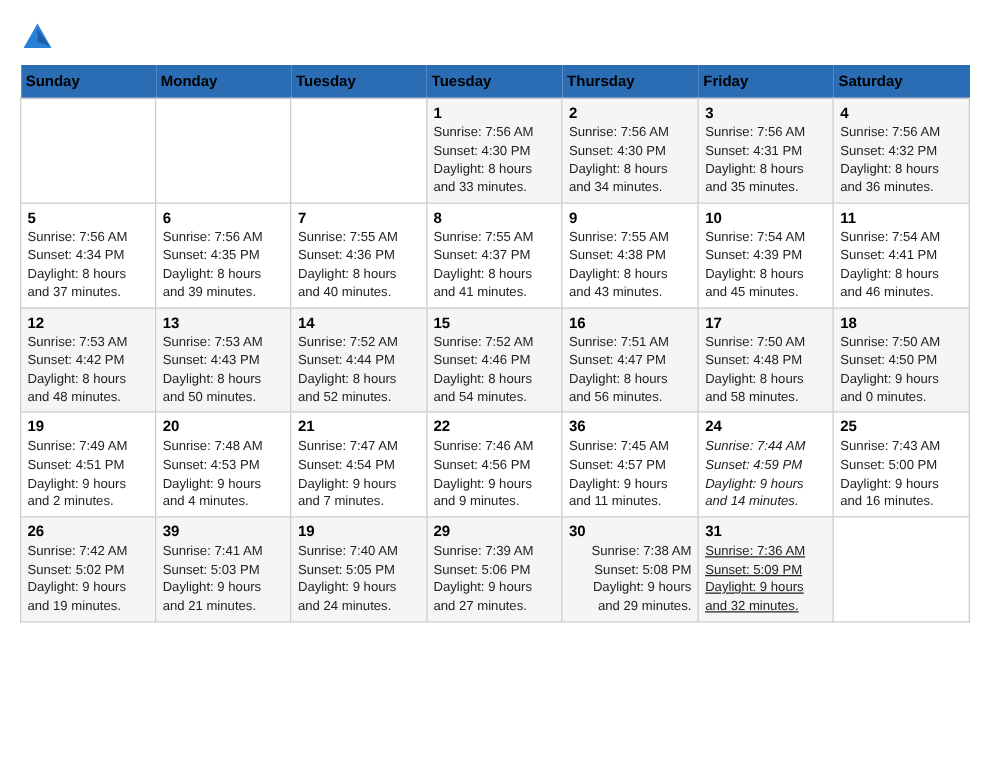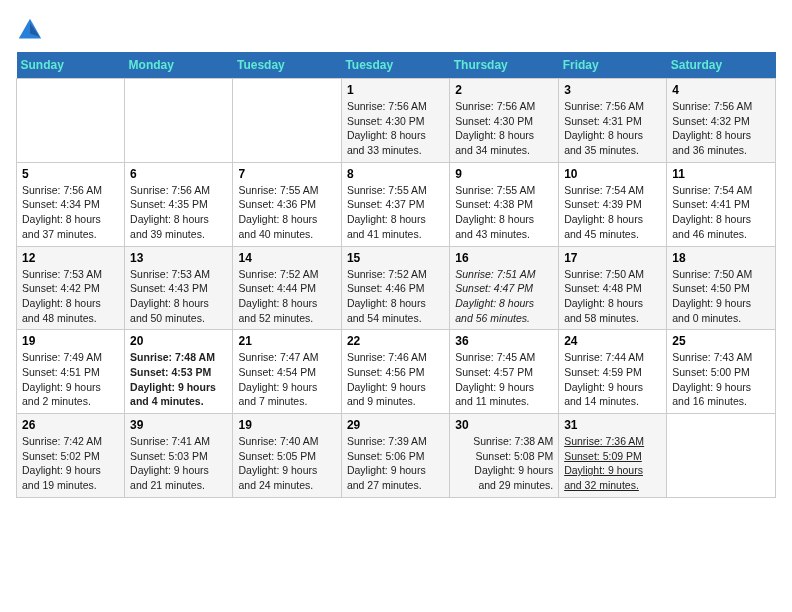--- a/index.html
+++ b/index.html
@@ -46,21 +46,21 @@
       font-size: 14px;
       color: #444;
     }
     table {
       width: 100%;
       border-collapse: collapse;
       font-size: 11px;
     }
     thead tr th {
       background-color: #2a6db5;
-      color: #5eead4;
+      color: #000000;
       padding: 6px 4px;
       text-align: left;
       font-size: 12px;
       font-weight: bold;
     }
     tbody tr td {
       border: 1px solid #ccc;
       vertical-align: top;
       padding: 4px 5px;
       width: 113px;
@@ -225,21 +225,21 @@
         </td>
         <td>
           <div class="day-num">15</div>
           <div class="day-detail" style="white-space: pre-line;">Sunrise: 7:52 AM
 Sunset: 4:46 PM
 Daylight: 8 hours
 and 54 minutes.</div>
         </td>
         <td>
           <div class="day-num">16</div>
-          <div class="day-detail" style="white-space: pre-line; font-style: italic;">Sunrise: 7:51 AM
+          <div class="day-detail" style="white-space: pre-line;">Sunrise: 7:51 AM
 Sunset: 4:47 PM
 Daylight: 8 hours
 and 56 minutes.</div>
         </td>
         <td>
           <div class="day-num">17</div>
           <div class="day-detail" style="white-space: pre-line;">Sunrise: 7:50 AM
 Sunset: 4:48 PM
 Daylight: 8 hours
 and 58 minutes.</div>
@@ -255,21 +255,21 @@
       <tr>
         <td>
           <div class="day-num">19</div>
           <div class="day-detail" style="white-space: pre-line;">Sunrise: 7:49 AM
 Sunset: 4:51 PM
 Daylight: 9 hours
 and 2 minutes.</div>
         </td>
         <td>
           <div class="day-num">20</div>
-          <div class="day-detail" style="white-space: pre-line; font-weight: bold;">Sunrise: 7:48 AM
+          <div class="day-detail" style="white-space: pre-line;">Sunrise: 7:48 AM
 Sunset: 4:53 PM
 Daylight: 9 hours
 and 4 minutes.</div>
         </td>
         <td>
           <div class="day-num">21</div>
           <div class="day-detail" style="white-space: pre-line;">Sunrise: 7:47 AM
 Sunset: 4:54 PM
 Daylight: 9 hours
 and 7 minutes.</div>
@@ -283,21 +283,21 @@
         </td>
         <td>
           <div class="day-num">36</div>
           <div class="day-detail" style="white-space: pre-line;">Sunrise: 7:45 AM
 Sunset: 4:57 PM
 Daylight: 9 hours
 and 11 minutes.</div>
         </td>
         <td>
           <div class="day-num">24</div>
-          <div class="day-detail" style="white-space: pre-line;">Sunrise: 7:44 AM
+          <div class="day-detail" style="white-space: pre-line; font-style: italic;">Sunrise: 7:44 AM
 Sunset: 4:59 PM
 Daylight: 9 hours
 and 14 minutes.</div>
         </td>
         <td>
           <div class="day-num">25</div>
           <div class="day-detail" style="white-space: pre-line;">Sunrise: 7:43 AM
 Sunset: 5:00 PM
 Daylight: 9 hours
 and 16 minutes.</div>

